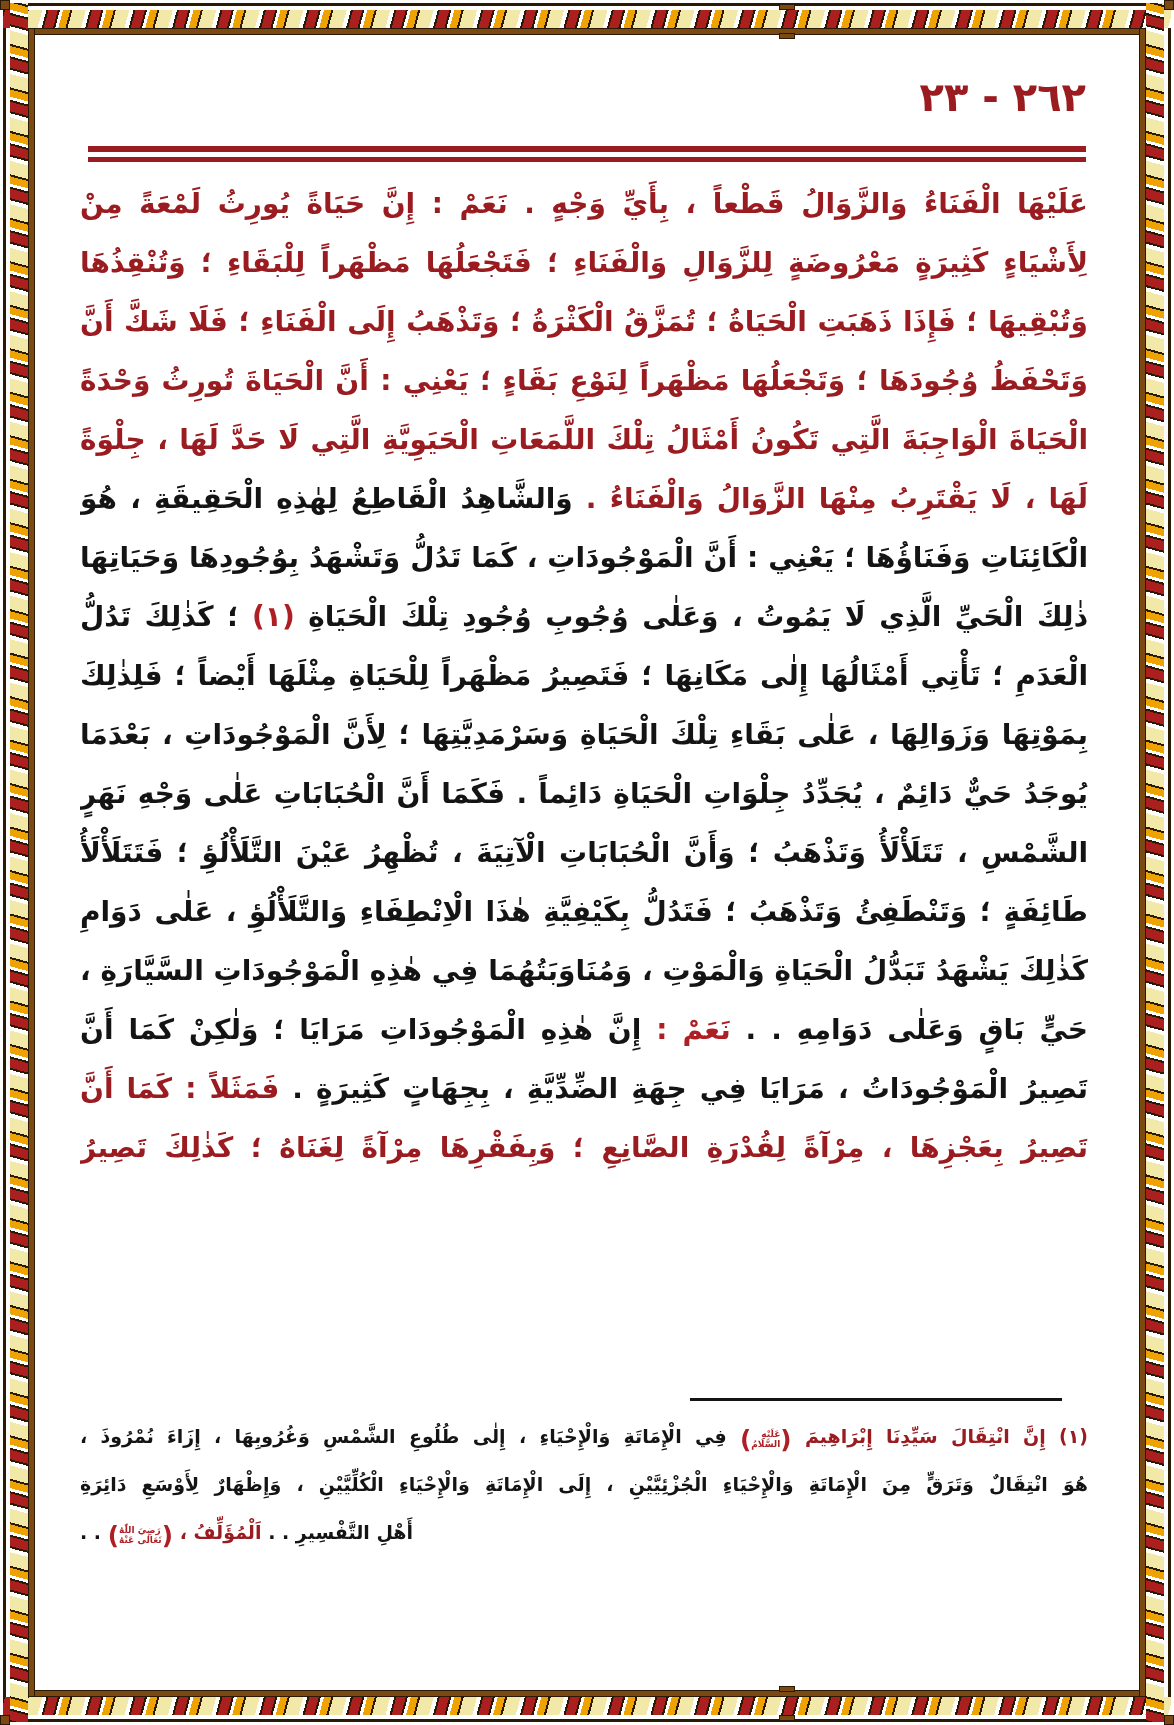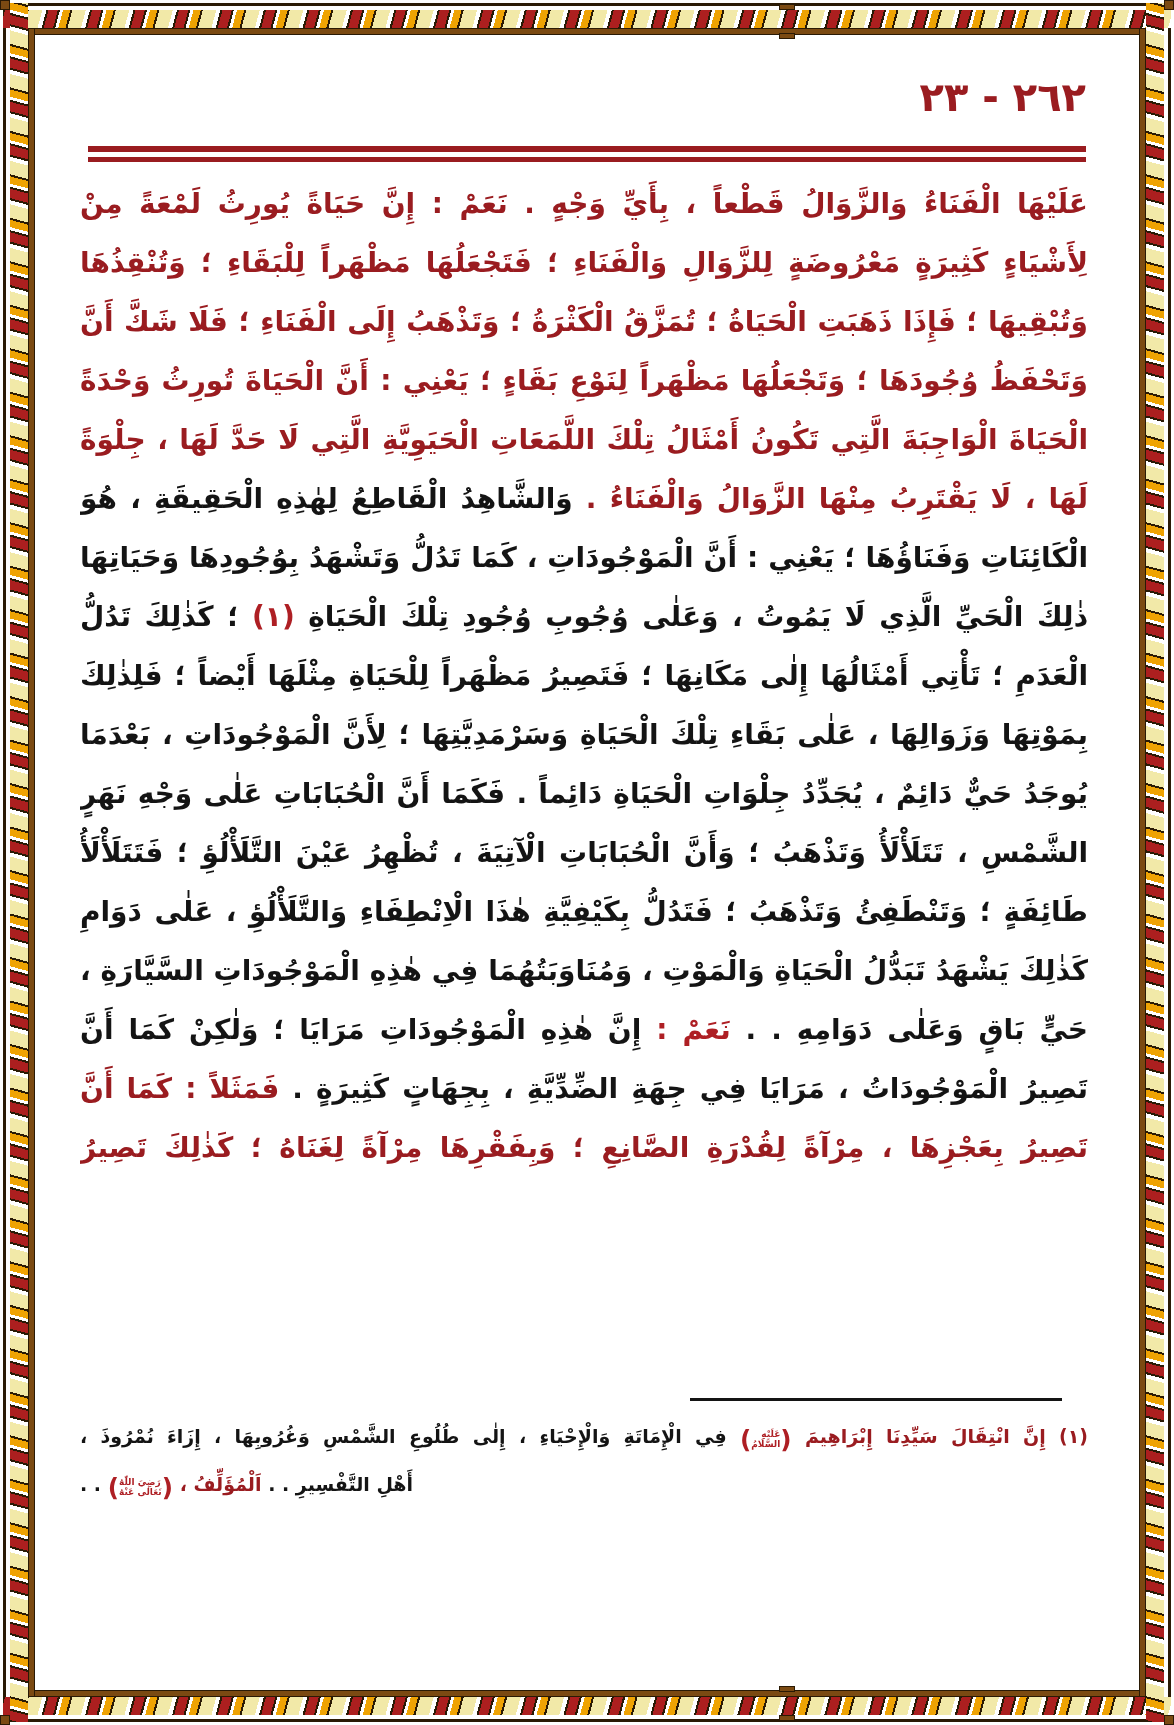--- a/index.html
+++ b/index.html
@@ -128,17 +128,18 @@
       <div class="tline"><span class="seg c-k">كَذٰلِكَ يَشْهَدُ تَبَدُّلُ الْحَيَاةِ وَالْمَوْتِ ، وَمُنَاوَبَتُهُمَا فِي هٰذِهِ الْمَوْجُودَاتِ السَّيَّارَةِ ، عَلٰى بَقَاءِ</span></div>
       <div class="tline"><span class="seg c-k">حَيٍّ بَاقٍ وَعَلٰى دَوَامِهِ . . </span><span class="seg c-r">نَعَمْ : </span><span class="seg c-k">إِنَّ هٰذِهِ الْمَوْجُودَاتِ مَرَايَا ؛ وَلٰكِنْ كَمَا أَنَّ الظُّلْمَةَ تَكُونُ مِرْآةً</span></div>
       <div class="tline"><span class="seg c-k">تَصِيرُ الْمَوْجُودَاتُ ، مَرَايَا فِي جِهَةِ الضِّدِّيَّةِ ، بِجِهَاتٍ كَثِيرَةٍ . </span><span class="seg c-m">فَمَثَلاً : كَمَا أَنَّ الْمَوْجُودَاتِ</span></div>
       <div class="tline"><span class="seg c-m">تَصِيرُ بِعَجْزِهَا ، مِرْآةً لِقُدْرَةِ الصَّانِعِ ؛ وَبِفَقْرِهَا مِرْآةً لِغَنَاهُ ؛ كَذٰلِكَ تَصِيرُ بِفَنَائِهَا ، مِرْآةً</span></div>
     </div>
 
   <div class="fn-sep"></div>
   <div class="footnotes" id="footnote-lines">
       <div class="tline"><span class="seg c-m">(١) إِنَّ انْتِقَالَ سَيِّدِنَا إِبْرَاهِيمَ </span><span class="seal"><span class="paren">(</span><span class="stack">عَلَيْهِ
 السَّلَامُ</span><span class="paren">)</span></span><span class="seg c-k"> فِي الْإِمَاتَةِ وَالْإِحْيَاءِ ، إِلٰى طُلُوعِ الشَّمْسِ وَغُرُوبِهَا ، إِزَاءَ نُمْرُوذَ ،</span></div>
+      <div class="tline"><span class="seg c-k">هُوَ انْتِقَالٌ وَتَرَقٍّ مِنَ الْإِمَاتَةِ وَالْإِحْيَاءِ الْجُزْئِيَّيْنِ ، إِلَى الْإِمَاتَةِ وَالْإِحْيَاءِ الْكُلِّيَّيْنِ ، وَإِظْهَارٌ لِأَوْسَعِ دَائِرَةِ</span></div>
       <div class="tline align-left"><span class="seg c-k">أَهْلِ التَّفْسِيرِ . . </span><span class="seg c-m">اَلْمُؤَلِّفُ ، </span><span class="seal"><span class="paren">(</span><span class="stack">رَضِيَ اللّٰهُ
 تَعَالٰى عَنْهُ</span><span class="paren">)</span></span><span class="seg c-k"> . .</span></div>
     </div>
 
 </div>
 
 </body></html>

